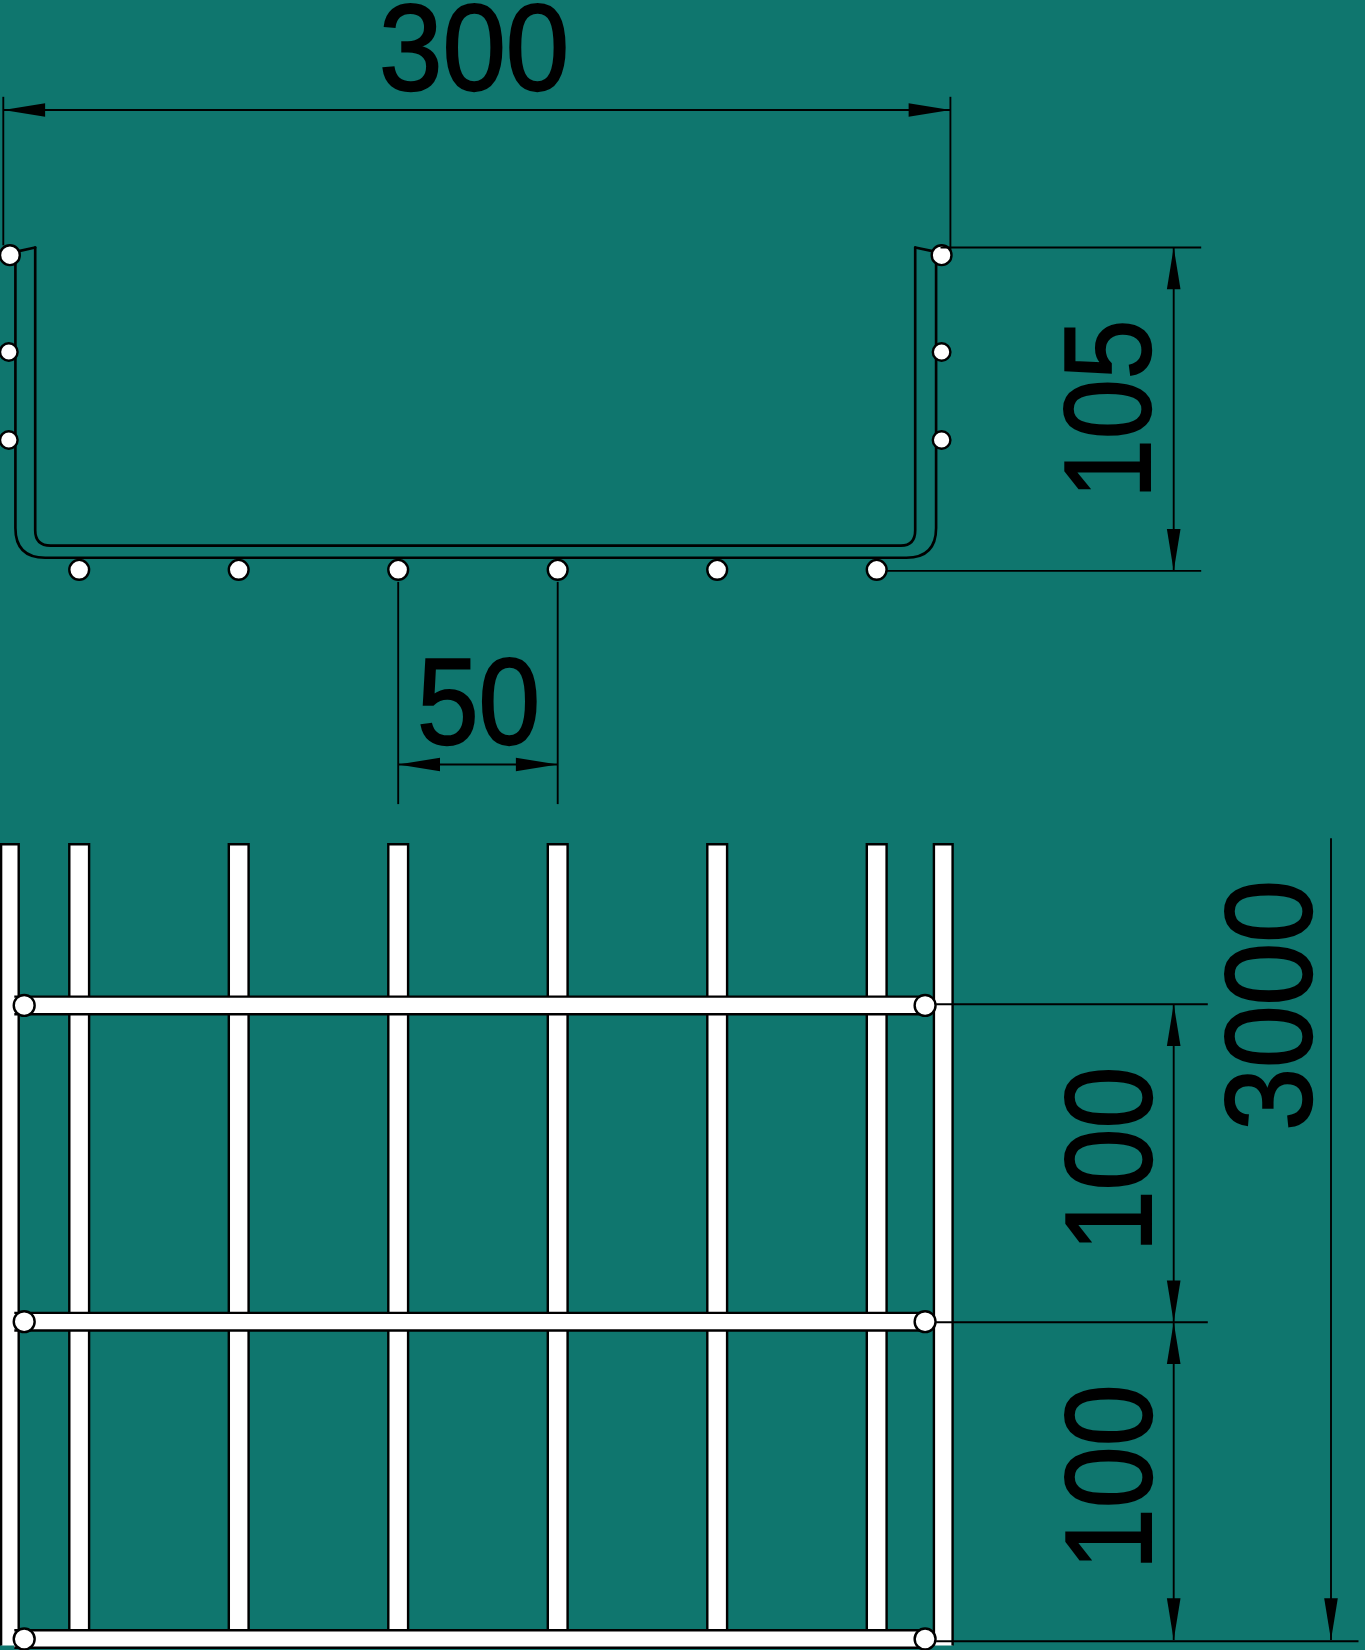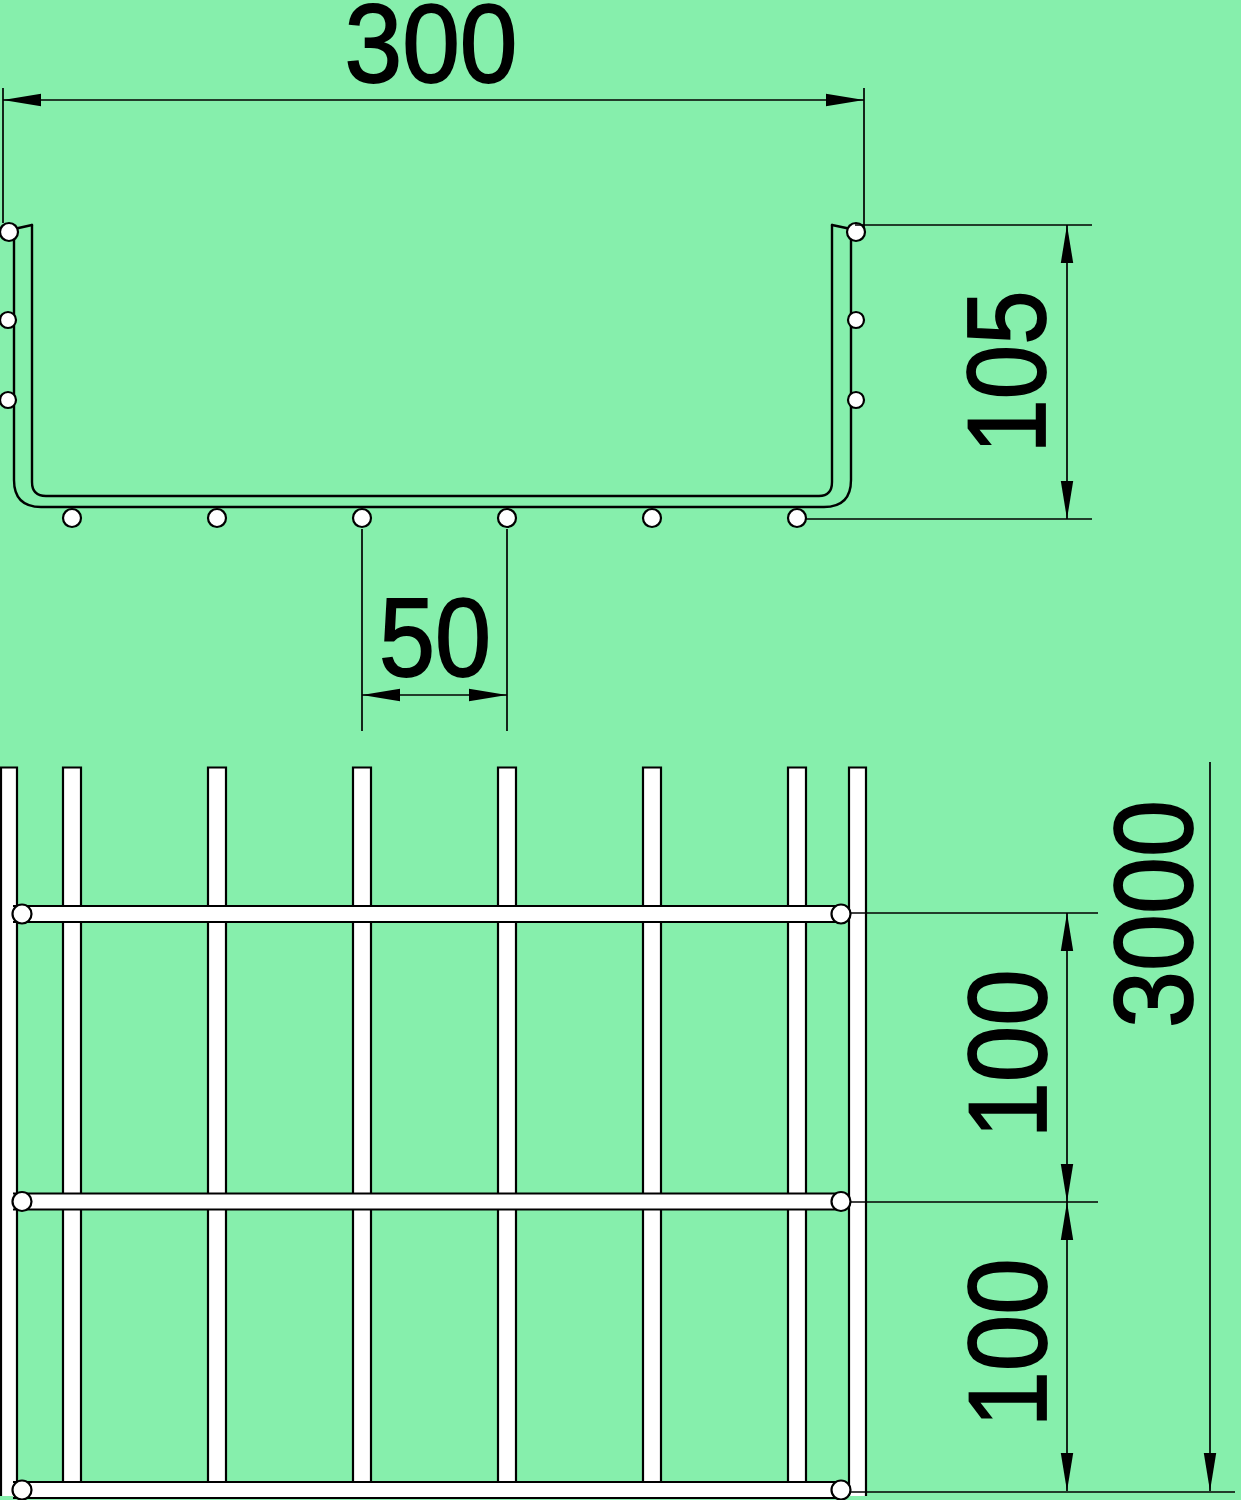--- a/index.html
+++ b/index.html
@@ -1,17 +1,17 @@
 <!DOCTYPE html>
 <html><head>
 <meta charset="utf-8">
 <style>
   html,body{margin:0;padding:0;background:#ffffff;}
   body{width:1241px;height:1500px;font-family:"Liberation Sans",sans-serif;}
-  .drawing-wrap{width:1241px;height:1500px;position:relative;background:#86efac;}
+  .drawing-wrap{width:1241px;height:1500px;position:relative;background:#0f766e;}
   svg{display:block;}
   .part{fill:none;stroke:#000;stroke-width:2.4;stroke-linecap:round;}
   .wire-bar{fill:#fff;stroke:#000;stroke-width:2.2;}
   .rail-fill{fill:#fff;stroke:none;}
   .rail-line{fill:none;stroke:#000;stroke-width:2.2;}
   .wire-circle{fill:#fff;stroke:#000;stroke-width:2.2;}
   .dim{fill:none;stroke:#000;stroke-width:1.7;}
   .arrow{fill:#000;stroke:none;}
   .dim-text{font-family:"Liberation Sans",sans-serif;font-size:112px;font-weight:normal;
             fill:#000;stroke:#000;stroke-width:1.8;text-anchor:middle;}

